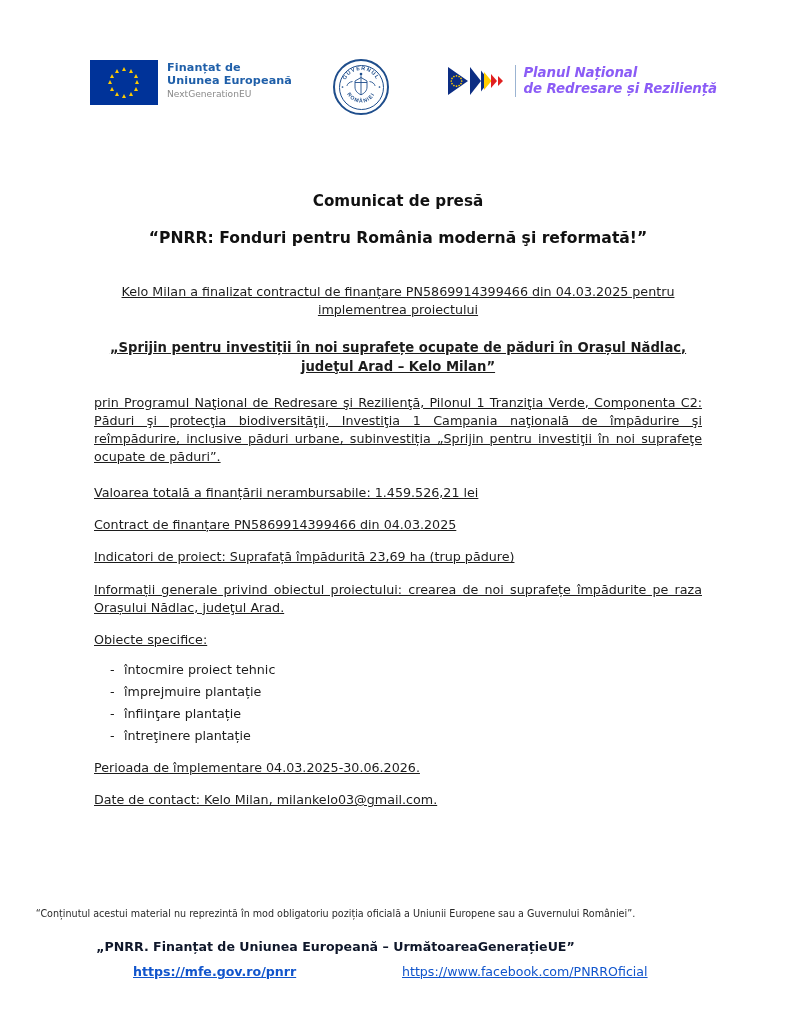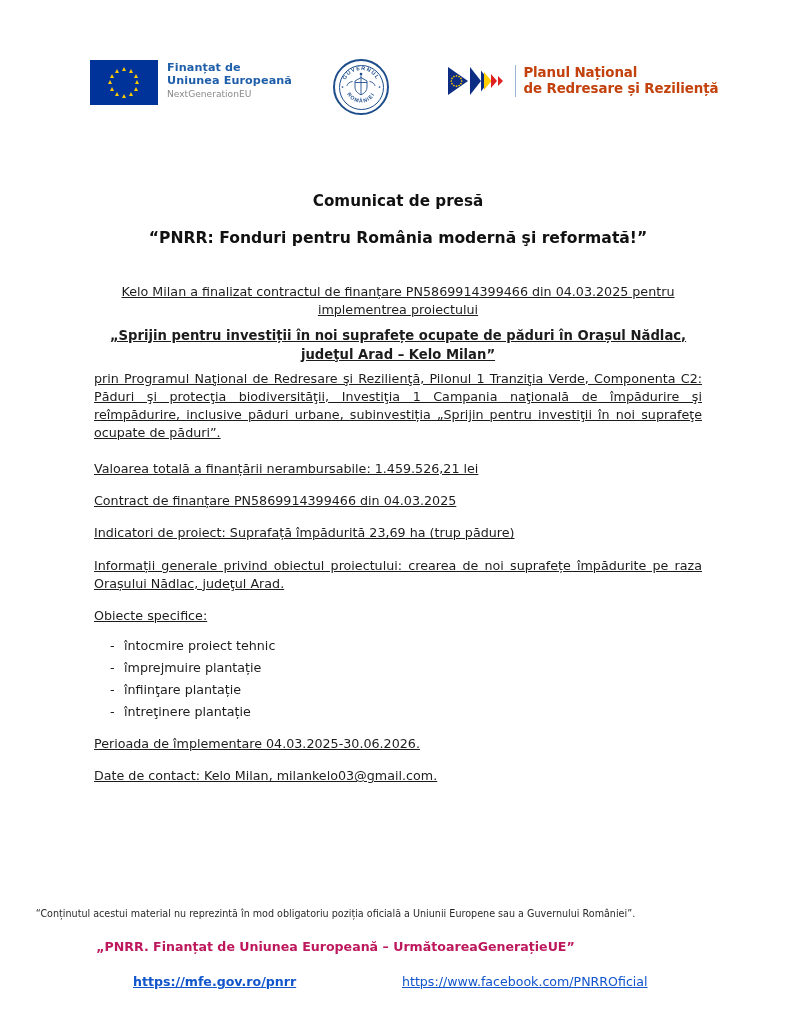--- a/index.html
+++ b/index.html
@@ -111,21 +111,22 @@
   .pnrr-arrows { flex: 0 0 auto; }
   .pnrr-divider {
     width: 1.4px;
     height: 32px;
     background: #9bb4d2;
     margin: 0 7px 0 5px;
     flex: 0 0 auto;
   }
   .pnrr-text {
     line-height: 1.2;
-    color: #c2410c;
+    color: #8b5cf6;
+    font-style: italic;
   }
   .pnrr-line {
     font-size: 13.4px;
     font-weight: bold;
     white-space: nowrap;
     letter-spacing: -0.1px;
   }
 
   
   .doc-title {
@@ -147,21 +148,21 @@
     width: 608px;
     font-size: 12.7px;
     line-height: 1.44;
     color: #1c1c1c;
   }
   .p-center { text-align: center; }
   .p-center-bold { text-align: center; font-weight: bold; font-size: 13.2px; }
   .p-just { text-align: justify; }
 
   .blk { margin: 0; text-decoration: underline; }
-  .gap-sm { margin-top: 6px; }
+  .gap-sm { margin-top: 18px; }
   .gap-md { margin-top: 14px; }
   .gap-lg { margin-top: 17px; }
 
   .list {
     margin: 12px 0 0 0;
     padding: 0;
     list-style: none;
   }
   .list li {
     display: flex;
@@ -186,24 +187,24 @@
   }
   .disclaimer {
     font-size: 9.6px;
     color: #2a2a2a;
     line-height: 1.3;
   }
   .foot-bold {
     margin-top: 19px;
     font-size: 12.6px;
     font-weight: bold;
-    color: #be185d;
+    color: #0f172a;
   }
   .links {
-    margin-top: 20px;
+    margin-top: 10px;
     position: relative;
     height: 18px;
   }
   .link {
     color: #1155CC;
     text-decoration: underline;
     font-size: 12.6px;
     position: absolute;
   }
   .link-1 { left: 133px; font-weight: bold; }

